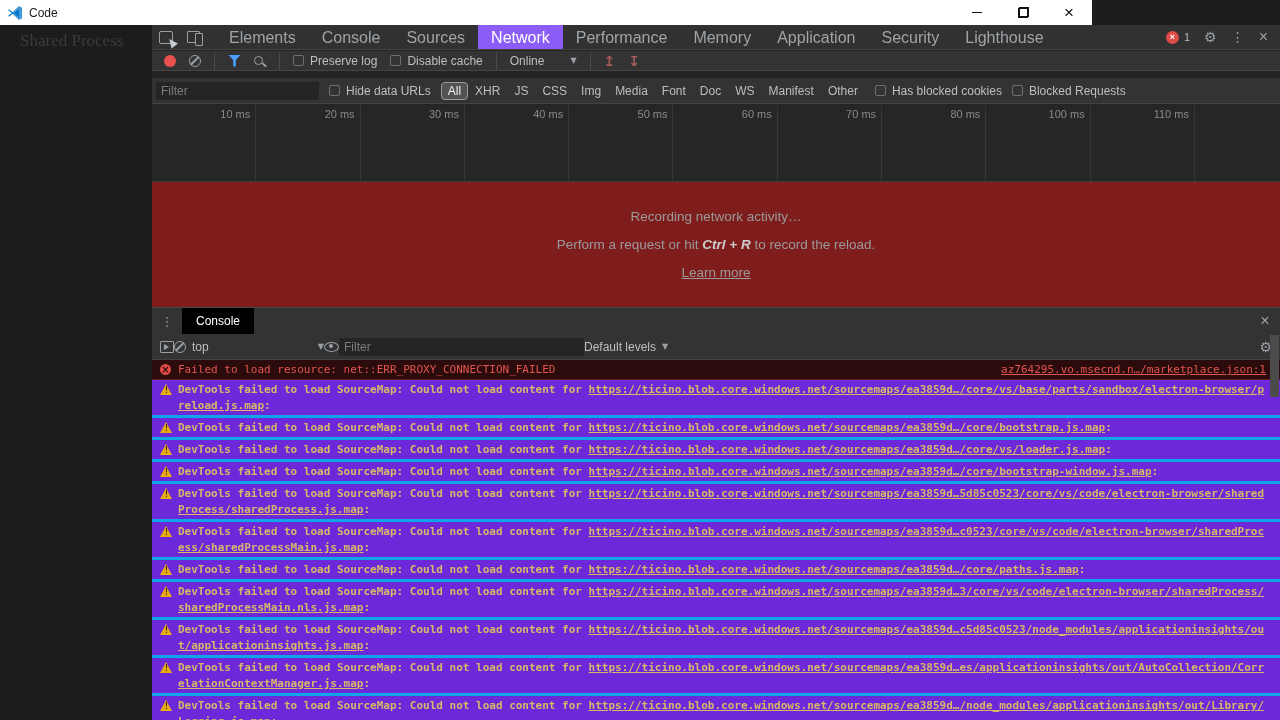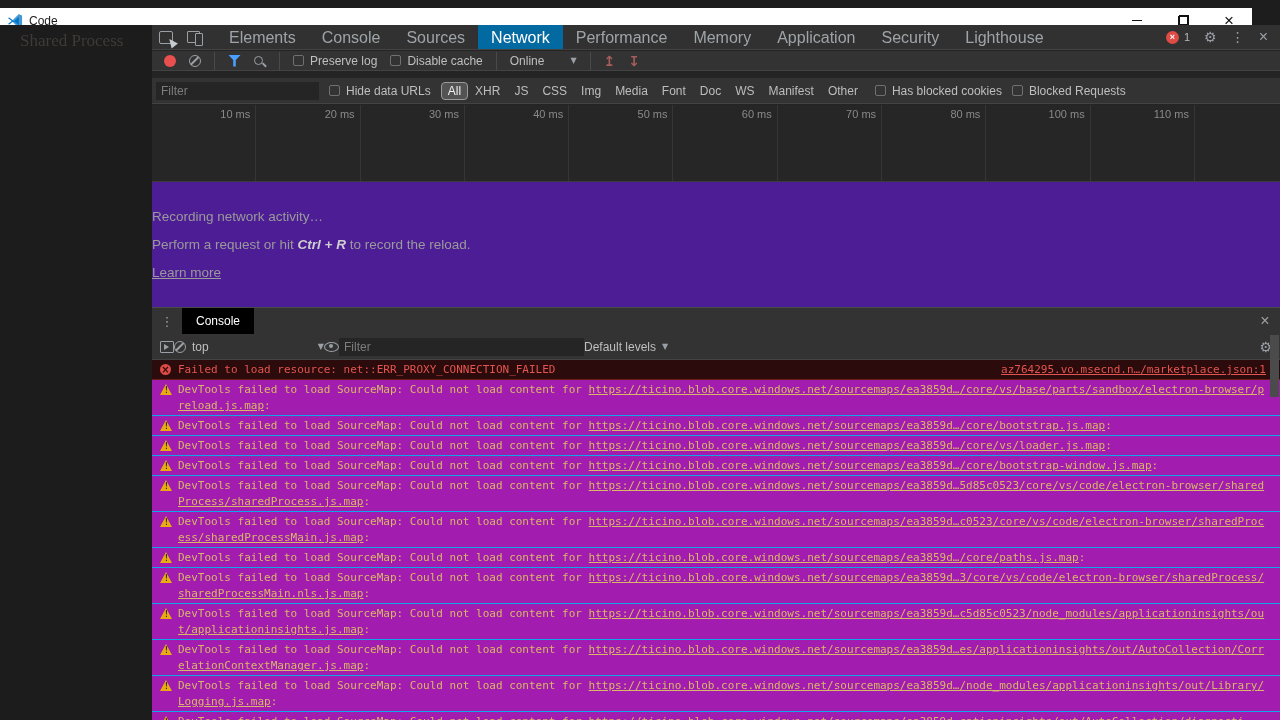--- a/index.html
+++ b/index.html
@@ -1,21 +1,21 @@
 <!DOCTYPE html>
 <html><head>
 <meta charset="utf-8">
 <style>
   * { margin:0; padding:0; box-sizing:border-box; }
   html,body { width:1280px; height:720px; overflow:hidden; background:#1d1d1d;
               font-family:"Liberation Sans", sans-serif; }
   .uni { font-family:"DejaVu Sans", sans-serif; }
 
   
-  .titlebar { position:absolute; left:0; top:8px; width:1252px; height:25px; background:#ffffff;
+  .titlebar { position:absolute; left:0; top:0; width:1092px; height:25px; background:#ffffff;
               display:flex; align-items:center;text-align:right; }
   .vscode-logo { width:16px; height:16px; margin-left:7px; }
   .win-title { font-size:12px; color:#1a1a1a; margin-left:6px; }
   .win-controls { margin-left:auto; display:flex; height:100%; }
   .win-btn { width:46px; height:25px; display:flex; align-items:center; justify-content:center;
              color:#111; font-size:14px; }
   .glyph-min { width:10px; height:1px; background:#111; display:block; }
   .glyph-restore { position:relative; width:11px; height:11px; display:block; }
   .glyph-restore::before { content:""; position:absolute; left:0; bottom:0; width:8px; height:8px; border:1px solid #111; background:#fff; }
   .glyph-restore::after { content:""; position:absolute; right:0; top:0; width:8px; height:8px; border:1px solid #111; }
@@ -32,21 +32,21 @@
   .tb-icon { width:28px; display:flex; align-items:center; justify-content:center; }
   .icon-inspect { position:relative; width:14px; height:13px; border:1px solid #9aa0a6; border-radius:2px; }
   .icon-inspect::after { content:""; position:absolute; right:-4px; bottom:-4px; width:0; height:0;
         border-left:4px solid transparent; border-right:4px solid transparent; border-bottom:9px solid #c7ccd1;
         transform:rotate(-38deg); }
   .icon-device { position:relative; width:13px; height:12px; border:1px solid #9aa0a6; border-radius:1px; margin-right:2px;}
   .icon-device::after { content:""; position:absolute; right:-4px; top:1px; width:6px; height:11px;
         background:#313131; border:1px solid #9aa0a6; border-radius:1px; }
   .tabs { display:flex; margin-left:8px; }
   .tab { padding:0 13px; line-height:25px; font-size:16px; color:#9fa4a8; white-space:nowrap; }
-  .tab.active { background:#0369a1; color:#ffffff; }
+  .tab.active { background:#8b5cf6; color:#ffffff; }
   .tabbar-right { margin-left:auto; display:flex; align-items:center; gap:14px; padding-right:12px; }
   .err-badge { display:flex; align-items:center; gap:5px; font-size:11px; color:#b8b8b8; }
   .badge-dot { position:relative; width:13px; height:13px; border-radius:50%; background:#df4b45;
                color:#fff; font-size:9px; font-weight:bold; text-align:center; line-height:13px; }
   .icon-btn { color:#9aa0a6; font-size:14px; line-height:14px; }
   .icon-close { font-size:16px; }
 
   
   .net-toolbar { position:absolute; left:0; top:26px; width:100%; height:20px; background:#333333;
                  border-bottom:1px solid #434343; display:flex; align-items:center; gap:13px; padding-left:12px; }
@@ -77,22 +77,22 @@
   .chip { padding:1px 6px; font-size:12px; color:#bdbdbd; border:1px solid transparent; border-radius:4px; white-space:nowrap;}
   .chip.active { background:#535353; border-color:#9a9a9a; color:#f0f0f0; }
 
   
   .timeline { position:absolute; left:0; top:80px; width:100%; height:77px; background:#262626;
               border-bottom:1px solid #3a3a3a; display:flex; overflow:hidden; }
   .tcol { width:104.3px; flex:none; border-right:1px solid #363636; font-size:11px; color:#8a8a8a;
           text-align:right; padding:3px 5px 0 0; }
 
   
-  .empty-area { position:absolute; left:0; top:157px; width:100%; height:125px; background:#4c1d95;
-                display:flex; flex-direction:column; justify-content:center; gap:13px; }
+  .empty-area { position:absolute; left:0; top:157px; width:100%; height:125px; background:#7f1d1d;
+                display:flex; flex-direction:column; align-items:center; justify-content:center; gap:13px; }
   .empty-title { font-size:13.5px; color:#9a9a9a; }
   .empty-hint { font-size:13.5px; color:#9a9a9a; }
   .empty-hint b { color:#cfcfcf;font-style:italic; }
   .learn-more { font-size:13.5px; color:#9a9a9a; text-decoration:underline; }
 
   
   .drawer { position:absolute; left:0; top:282px; width:100%; height:413px; border-top:1px solid #4a4a4a; }
   .drawer-tabbar { position:absolute; left:0; top:0; width:100%; height:26px; background:#333333;
                    display:flex; align-items:stretch; }
   .kebab { width:30px; display:flex; align-items:center; justify-content:center; color:#9aa0a6; font-size:13px; }
@@ -114,21 +114,21 @@
                      border-radius:50%; background:#9aa0a6; }
   .console-filter { width:245px; }
   .levels-dd { display:flex; align-items:center; gap:6px; font-size:12px; color:#bfbfbf; }
   .console-toolbar .gear-right { margin-left:auto; }
 
   
   .messages { position:absolute; left:0; top:52px; width:100%; height:361px; overflow:hidden; background:#242424;
               font-family:"DejaVu Sans Mono", monospace; font-size:11px; }
   .msg { position:relative; padding:2px 14px 1px 26px; line-height:16px; word-break:break-all; }
   .msg.error   { background:#2b0b0b; border-bottom:1px solid #6b1b1b; color:#e35550; }
-  .msg.warning { background:#a21caf; border-bottom:1px solid #0ea5e9; color:#d8b868; }
+  .msg.warning { background:#6d28d9; border-bottom:3px solid #0ea5e9; color:#d8b868;font-weight:bold; }
   .msg a { color:inherit; text-decoration:underline; cursor:pointer; }
   .msg-source { float:right; margin-left:10px; }
   .msg-source:empty, .msg-link:empty { display:none; }
   .msg-icon { position:absolute; left:8px; }
   .msg.error .msg-icon { top:4px; width:11px; height:11px; border-radius:50%; background:#df4b45; }
   .msg.error .msg-icon::after { content:"×"; position:absolute; left:0; top:0; width:11px; height:11px;
        color:#2b0b0b; font-size:10px; font-weight:bold; line-height:11px; text-align:center;
        font-family:"DejaVu Sans",sans-serif; }
   .msg.warning .msg-icon { top:4px; width:0; height:0;
        border-left:6px solid transparent; border-right:6px solid transparent; border-bottom:11px solid #e8ab12; }

